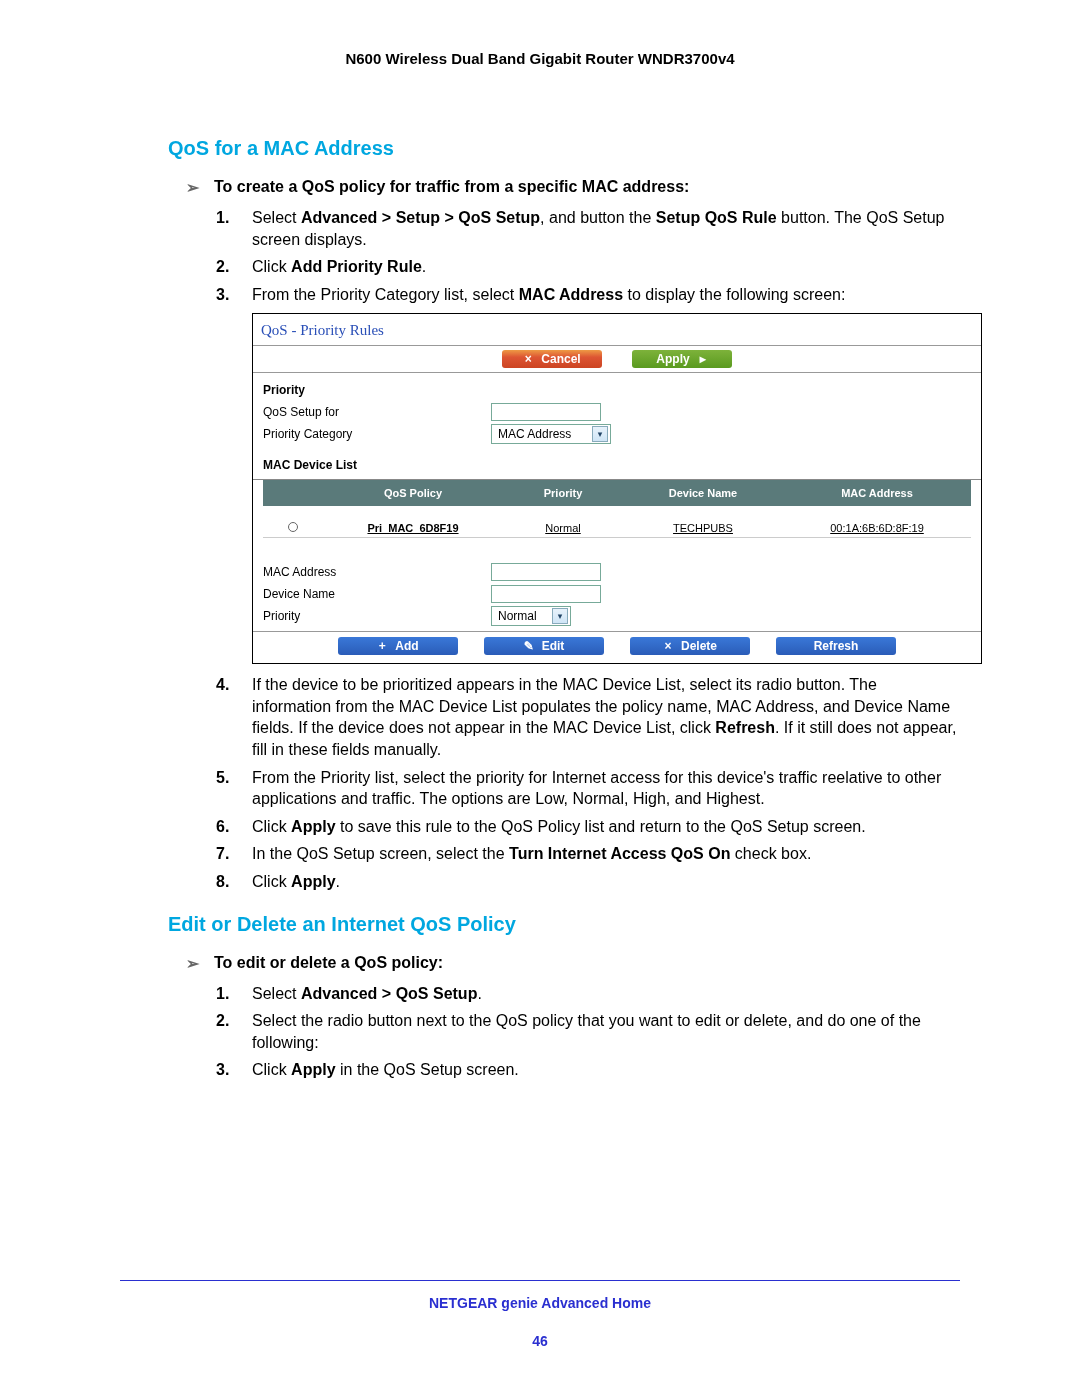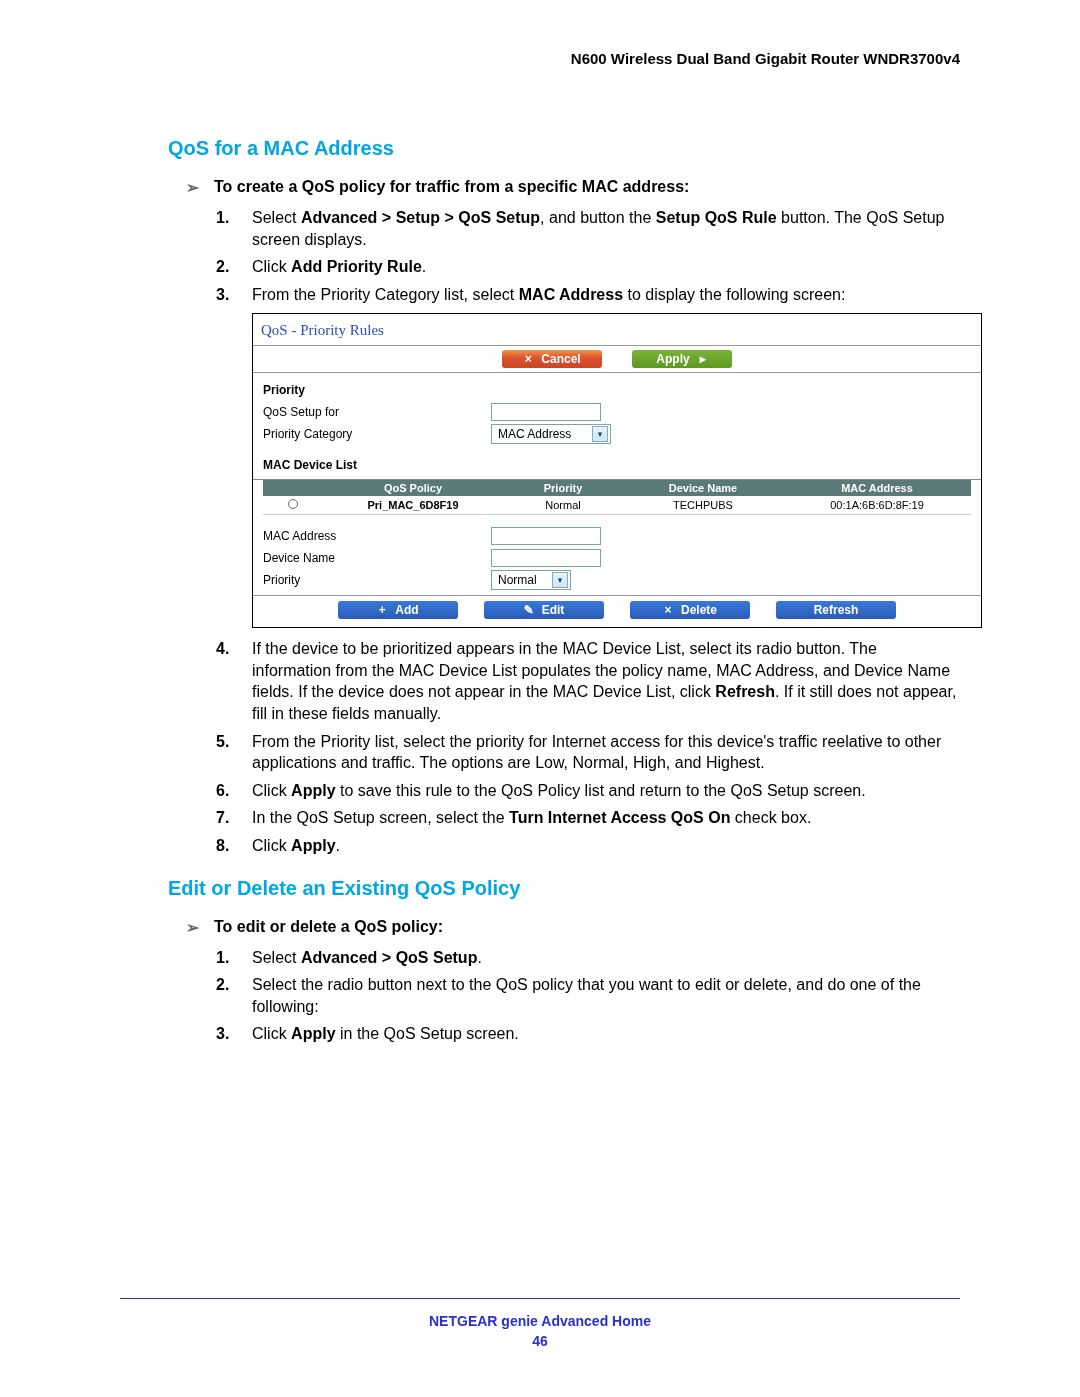--- a/index.html
+++ b/index.html
@@ -8,21 +8,21 @@
     height: 1397px;
     background: #fff;
     font-family: Arial, Helvetica, sans-serif;
     color: #000;
     position: relative;
   }
   .page {
     padding: 50px 120px 0 120px;
   }
   .doc-header {
-    text-align: right;
+    text-align: center;
     font-weight: bold;
     font-size: 15px;
     margin-bottom: 70px;
   }
   .section-h3 {
     color: #00a7e0;
     font-weight: bold;
     font-size: 20px;
     margin: 20px 0 18px 48px;
   }
@@ -135,48 +135,48 @@
     background: linear-gradient(#e8f2fb,#cfe5f6);
     display:inline-flex; align-items:center; justify-content:center;
     font-size: 9px; color:#246;
   }
   .section-label {
     font-weight: bold; font-size: 12px; padding: 8px 10px 6px 10px;
     border-bottom: 1px solid #888;
   }
   .dev-head {
     display:flex; background:#5a7a7a; color:#fff; font-weight:bold;
-    font-size: 11px; margin: 0 10px; height:16px; align-items:center;
+    font-size: 11px; margin: 0 10px; height:26px; align-items:center;
   }
   .dev-head > div, .dev-row > div { text-align:center; }
   .c1{width:60px}.c2{width:180px}.c3{width:120px}.c4{width:160px}.c5{flex:1}
   .dev-row {
-    display:flex; margin:0 10px; border-bottom:1px solid #ccc;
-    font-size:11px; height:19px; align-items:center;
+    display:flex; margin:13px 10px; border-bottom:1px solid #ccc;
+    font-size:11px; height:19px; align-items:center;text-decoration:underline;
   }
   .radio { width:10px;height:10px;border:1px solid #666;border-radius:50%;display:inline-block; }
   .ui-bottombar {
     border-top: 1px solid #999;
     padding: 5px 10px 8px 10px;
     display:flex; gap: 26px; justify-content:center;
   }
   .ui-bottombar .pill { min-width: 120px; padding: 1px 18px; }
 
   .footer {
     position: absolute;
     bottom: 48px;
     left: 120px; right: 120px;
     border-top: 1px solid #2a2fd0;
     text-align: center;
     padding-top: 14px;
     color: #2a2fd0;
     font-weight: bold;
     font-size: 14px;
   }
-  .footer .pg { margin-top: 4px; }
+  .footer .pg { margin-top: 22px; }
 </style>
 </head>
 <body>
 
 <div class="page">
   <div class="doc-header">N600 Wireless Dual Band Gigabit Router WNDR3700v4</div>
 
   <div class="section-h3">QoS for a MAC Address</div>
 
   <div class="intro-line">
@@ -282,21 +282,21 @@
       <span>Click </span><b>Apply</b><span> to save this rule to the QoS Policy list and return to the QoS Setup screen.</span>
     </li>
     <li>
       <span>In the QoS Setup screen, select the </span><b>Turn Internet Access QoS On</b><span> check box.</span>
     </li>
     <li>
       <span>Click </span><b>Apply</b><span>.</span>
     </li>
   </ol>
 
-  <div class="section-h3">Edit or Delete an Existing QoS Policy</div>
+  <div class="section-h3">Edit or Delete an Internet QoS Policy</div>
 
   <div class="intro-line">
     <span class="arrow">➢</span>
     <b>To edit or delete a QoS policy:</b>
   </div>
 
   <ol class="steps">
     <li>
       <span>Select </span><b>Advanced &gt; QoS Setup</b><span>.</span>
     </li>

